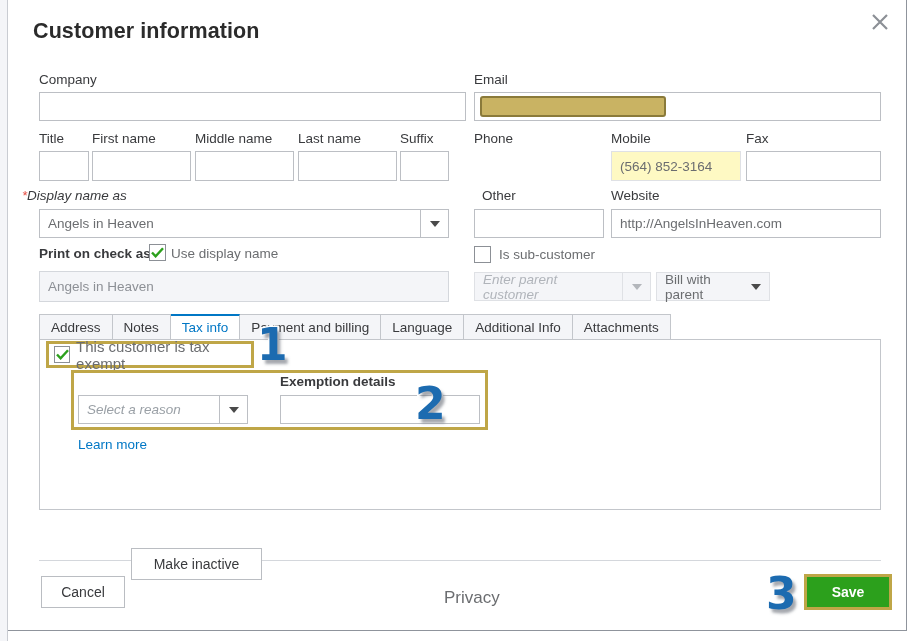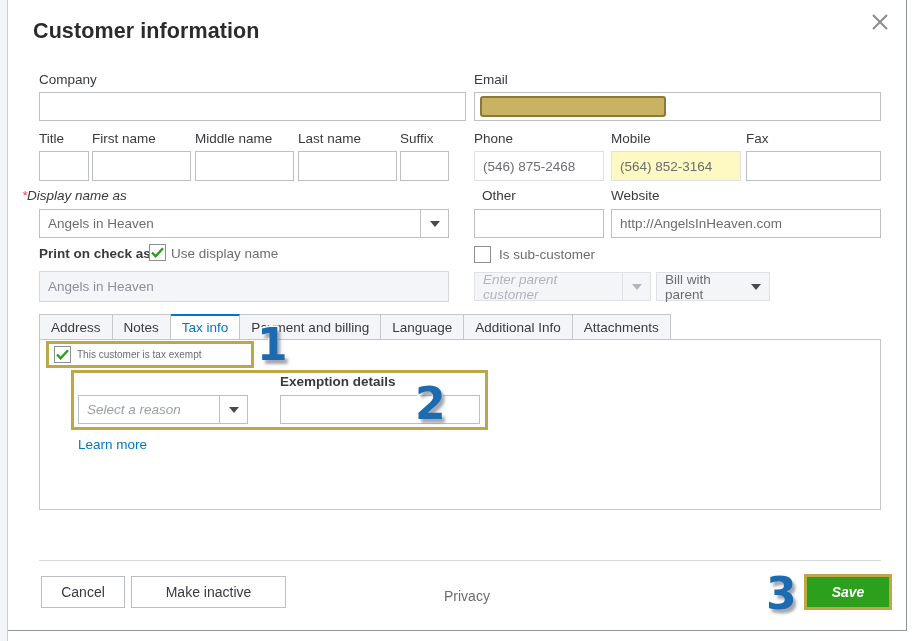--- a/index.html
+++ b/index.html
@@ -161,21 +161,21 @@
 
   #hl-exempt {
     position: absolute; left: 38px; top: 341px;
     width: 208px; height: 27px;
     border: 3px solid #bfa647;
     display: flex; align-items: center;
     padding-left: 5px;
     background: #fff;
   }
   #hl-exempt .cb { margin-right: 6px; }
-  #hl-exempt span { font-size: 10px; color: #6b6d70; }
+  #hl-exempt span { font-size: 15px; color: #6b6d70; }
 
   #hl-reason {
     position: absolute; left: 63px; top: 370px;
     width: 417px; height: 60px;
     border: 3px solid #bfa647;
   }
 
   #rsn-lbl { position: absolute; left: 70px; top: 374px; }
   #rsn { position: absolute; left: 70px; top: 395px; width: 170px; }
   #exd-lbl { position: absolute; left: 272px; top: 374px; }
@@ -195,34 +195,34 @@
     position: absolute;
     height: 32px;
     border: 1px solid #babdc2;
     background: #fff;
     font-size: 14px; color: #393a3d;
     display: flex; align-items: center; justify-content: center;
     cursor: pointer;
     font-family: "Liberation Sans", sans-serif;
   }
   #btn-cancel { left: 33px; top: 576px; width: 84px; }
-  #btn-inactive { left: 123px; top: 576px; width: 155px; }
+  #btn-inactive { left: 123px; top: 548px; width: 131px; }
   #privacy {
     position: absolute; left: 436px; top: 588px;
-    font-size: 14px; color: #6b6d70;
+    font-size: 17px; color: #6b6d70;
   }
   #hl-save {
     position: absolute; left: 796px; top: 574px;
     width: 88px; height: 36px;
     border: 3px solid #bfa647;
     background: #2ca01c;
     display: flex; align-items: center; justify-content: center;
     cursor: pointer;
   }
-  #hl-save span { color: #fff; font-size: 14px; font-weight: 700; font-style: italic; }
+  #hl-save span { color: #fff; font-size: 14px; font-weight: 700; }
 
   
   .badge {
     position: absolute;
     font-family: "DejaVu Sans", sans-serif;
     font-weight: 800;
     font-size: 44px;
     color: #1c6bb0;
     -webkit-text-stroke: 3px #ffffff;
     paint-order: stroke fill;
@@ -265,21 +265,20 @@
   <div class="fld nmfld" style="left:31px;width:50px"></div>
   <div class="fld nmfld" style="left:84px;width:99px"></div>
   <div class="fld nmfld" style="left:187px;width:99px"></div>
   <div class="fld nmfld" style="left:290px;width:99px"></div>
   <div class="fld nmfld" style="left:392px;width:49px"></div>
 
   <div class="lbl nmlbl" style="left:466px">Phone</div>
   <div class="lbl nmlbl" style="left:603px">Mobile</div>
   <div class="lbl nmlbl" style="left:738px">Fax</div>
 
-  <div class="fld nmfld ro" style="left:466px;width:130px;background:#fff;color:#6b6d70;border-color:#dfe1e5">(546) 875-2468</div>
   <div class="fld nmfld ro" style="left:603px;width:130px;background:#fef9c3;color:#6b6d70;border-color:#dfe1e5">(564) 852-3164</div>
   <div class="fld nmfld" style="left:738px;width:135px"></div>
 
   <div id="dn-lbl" class="lbl">
     <span class="req">*</span><span>Display name as</span>
   </div>
   <div id="dn" class="ddwrap">
     <div class="fld" style="color:#6b6d70">Angels in Heaven</div>
     <div class="ddbtn">
         <i class="caret"></i>

